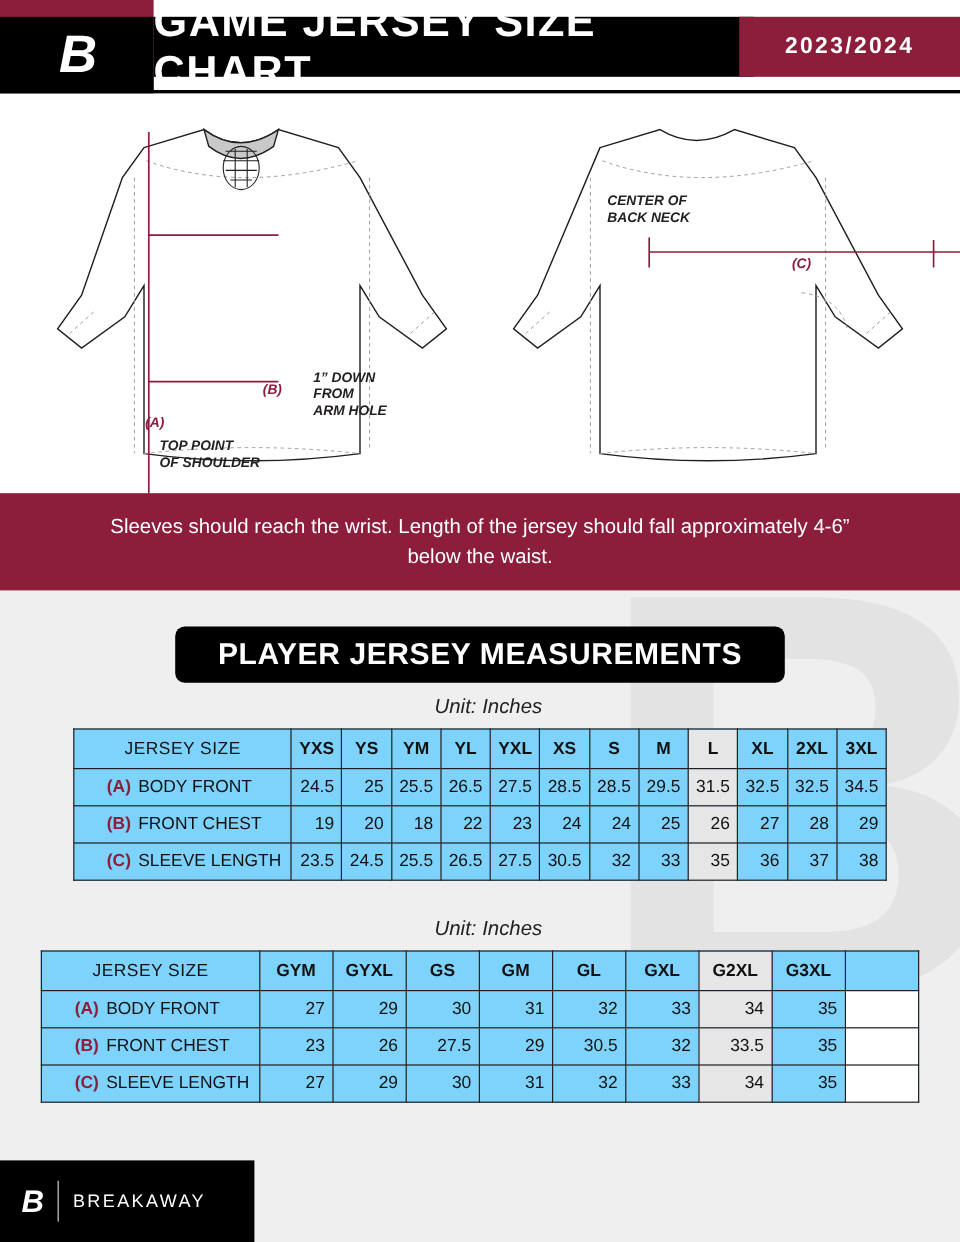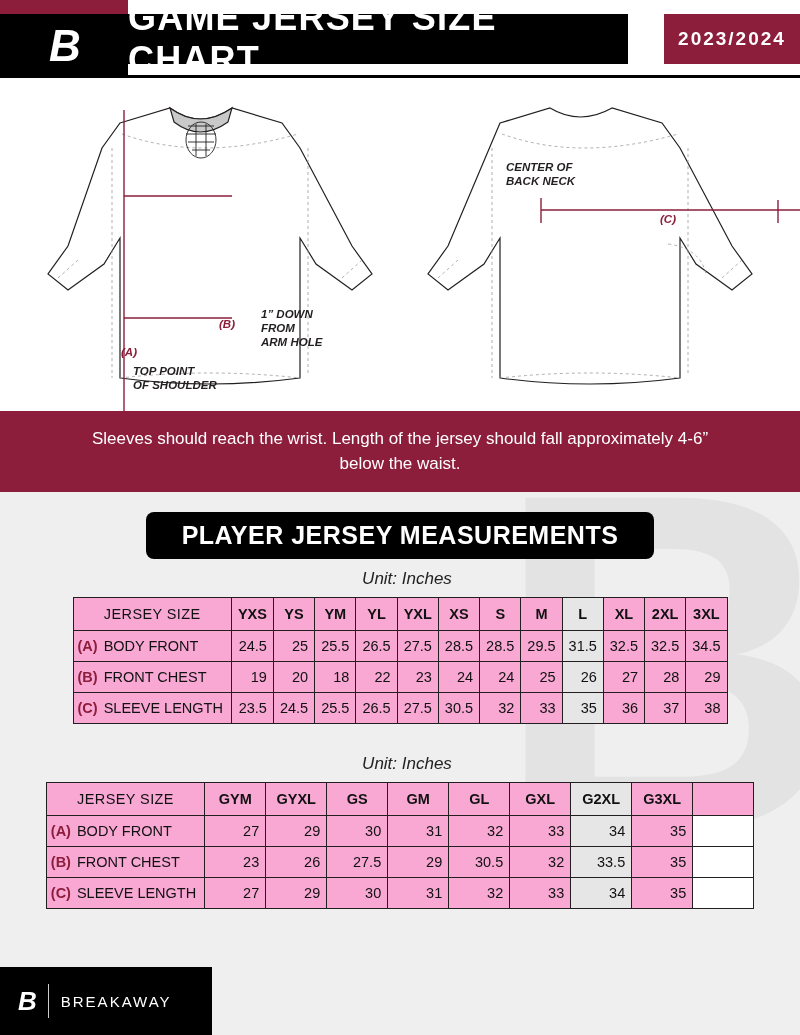--- a/index.html
+++ b/index.html
@@ -33,52 +33,52 @@
   }
   .logo-b { color:#fff; font-size:44px; font-weight:bold; font-style:italic; letter-spacing:-2px; }
   .hdr-title-wrap {
     position:absolute; left:128px; top:14px; right:172px; height:50px;
     background:#000; display:flex; align-items:center; justify-content:center;
   }
   .hdr-title {
     color:#fff; font-size:36px; font-weight:bold; letter-spacing:1.2px;
   }
   .hdr-season {
-    position:absolute; right:0; top:14px; width:136px; height:50px;
+    position:absolute; right:0; top:14px; width:184px; height:50px;
     background:#8c1d3b; display:flex; align-items:center; justify-content:center;
     color:#fff; font-size:19px; font-weight:bold; letter-spacing:2px;
   }
   .hdr-underline { position:absolute; left:0; bottom:0; width:100%; height:3px; background:#000; }
 
   
   .illus { position:relative; height:333px; background:#fff; z-index:2; }
 
   
   .note-band {
     position:relative; z-index:2;
     background:#8c1d3b; color:#fff;
     padding:16px 70px; text-align:center;
     font-size:17px; line-height:1.45;
   }
 
   
   .section { position:relative; z-index:2; padding-top:20px; }
-  .sect-title-wrap { display:flex; justify-content:center; }
+  .sect-title-wrap { display:flex; justify-content:center;margin-top:10px; }
   .sect-title {
     background:#000; color:#fff; border-radius:8px;
     padding:9px 36px; font-size:25px; font-weight:bold; letter-spacing:0.5px;
   }
   .unit {
     text-align:center; font-style:italic; font-size:17px; color:#222;
     margin:10px 0 8px 14px;
   }
 
-  table { border-collapse:collapse; margin:0 auto; background:#f9a8d4; }
+  table { border-collapse:collapse; margin:0 auto; background:#7dd3fc; }
   table td, table th { border:1px solid #231f20; font-size:14.5px; color:#111; }
-  .rowlabel { text-align:left; padding:7px 8px 7px 4px; white-space:nowrap; }
+  .rowlabel { text-align:left; padding:7px 8px 7px 27px; white-space:nowrap; }
   .rowlabel .tag { color:#8c1d3b; font-weight:bold; margin-right:6px; }
   th.sizehdr { font-weight:bold; text-align:center; padding:8px 6px; }
   th.firsthdr { font-weight:normal; text-align:center; padding:8px 10px; letter-spacing:0.4px; }
   td.val { text-align:right; padding:7px 6px; }
   td.hl, th.hl { background:#e6e6e6; }
   td.blank { background:#fff; border:1px solid #231f20; }
 
   
   .footer { position:absolute; left:0; bottom:0; width:800px; height:68px; z-index:3; display:flex; }
   .footer-left {

